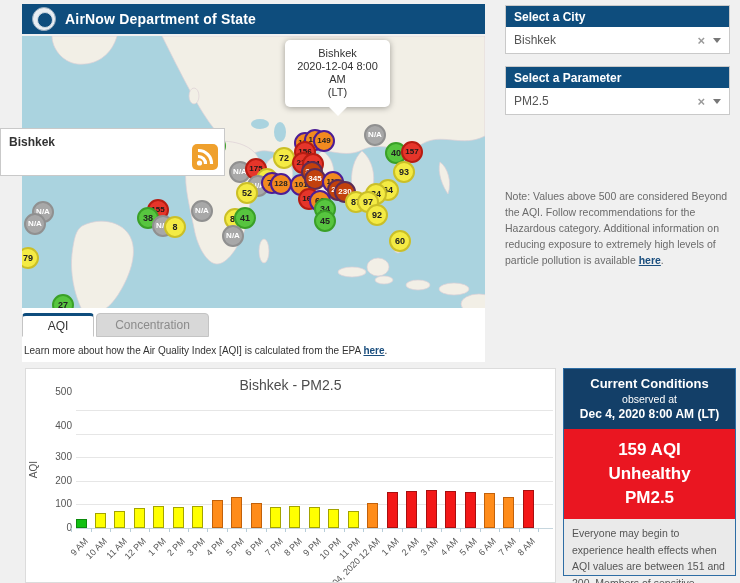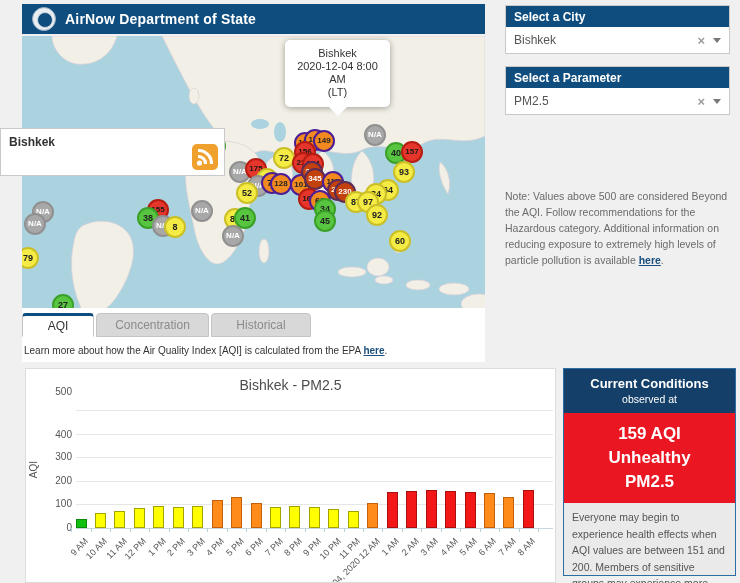--- a/index.html
+++ b/index.html
@@ -240,41 +240,40 @@
   </div>
 
   <div class="note">
     <span>Note: Values above 500 are considered Beyond the AQI. Follow recommendations for the Hazardous category. Additional information on reducing exposure to extremely high levels of particle pollution is available </span><a href="#">here</a><span>.</span>
   </div>
 
   <div id="tabstrip">
     <div class="tabs">
       <div class="tab t0 active">AQI</div>
       <div class="tab t1">Concentration</div>
-      <div class="tab t2">Historical</div>
     </div>
     <div class="learn">
       <span>Learn more about how the Air Quality Index [AQI] is calculated from the EPA </span><a href="#">here</a><span>.</span>
     </div>
   </div>
 
   <div id="chart-box">
     <div id="chart-title">Bishkek - PM2.5</div>
     <div id="ylabel">AQI</div>
     <div id="chart-plot">
         <div class="gridline zero" style="top: 159px;"></div>
         <div class="ytick-label" style="top: 153px;">0</div>
         <div class="gridline" style="top: 135.4px;"></div>
         <div class="ytick-label" style="top: 129.4px;">100</div>
         <div class="gridline" style="top: 111.8px;"></div>
         <div class="ytick-label" style="top: 105.8px;">200</div>
         <div class="gridline" style="top: 88.2px;"></div>
         <div class="ytick-label" style="top: 82.2px;">300</div>
         <div class="gridline" style="top: 64.6px;"></div>
-        <div class="ytick-label" style="top: 60px; text-align: right;">400</div>
+        <div class="ytick-label" style="top: 51px; text-align: right;">400</div>
         <div class="gridline" style="top: 41px;"></div>
         <div class="ytick-label" style="top: 17px;">500</div>
         <div class="bar green" style="left: 49.5px; top: 150px; height: 9px;"></div>
         <div class="xtick" style="left: 64.725px; top: 159px;"></div>
         <div class="xtick" style="left: 45.275px; top: 159px;"></div>
         <div class="xlab" style="left: -53px; top: 167px;">9 AM</div>
         <div class="bar yellow" style="left: 68.95px; top: 144px; height: 15px;"></div>
         <div class="xtick" style="left: 84.175px; top: 159px;"></div>
         <div class="xlab" style="left: -33.55px; top: 167px;">10 AM</div>
         <div class="bar yellow" style="left: 88.4px; top: 142px; height: 17px;"></div>
@@ -343,20 +342,21 @@
         <div class="bar red" style="left: 496.85px; top: 121px; height: 38px;"></div>
         <div class="xtick" style="left: 512.075px; top: 159px;"></div>
         <div class="xlab" style="left: 394.35px; top: 167px;">8 AM</div>
       </div>
   </div>
 
   <div id="cc">
     <div class="cc-head">
       <div class="cc-title">Current Conditions</div>
       <div class="cc-sub">observed at</div>
+      <div class="cc-date">Dec 4, 2020 8:00 AM (LT)</div>
     </div>
     <div class="cc-aqi">
       <div>159 AQI</div>
       <div>Unhealthy</div>
       <div>PM2.5</div>
     </div>
     <div class="cc-health">
       <div class="cc-health-text">Everyone may begin to experience health effects when AQI values are between 151 and 200. Members of sensitive groups may experience more serious health effects.</div>
     </div>
   </div>

